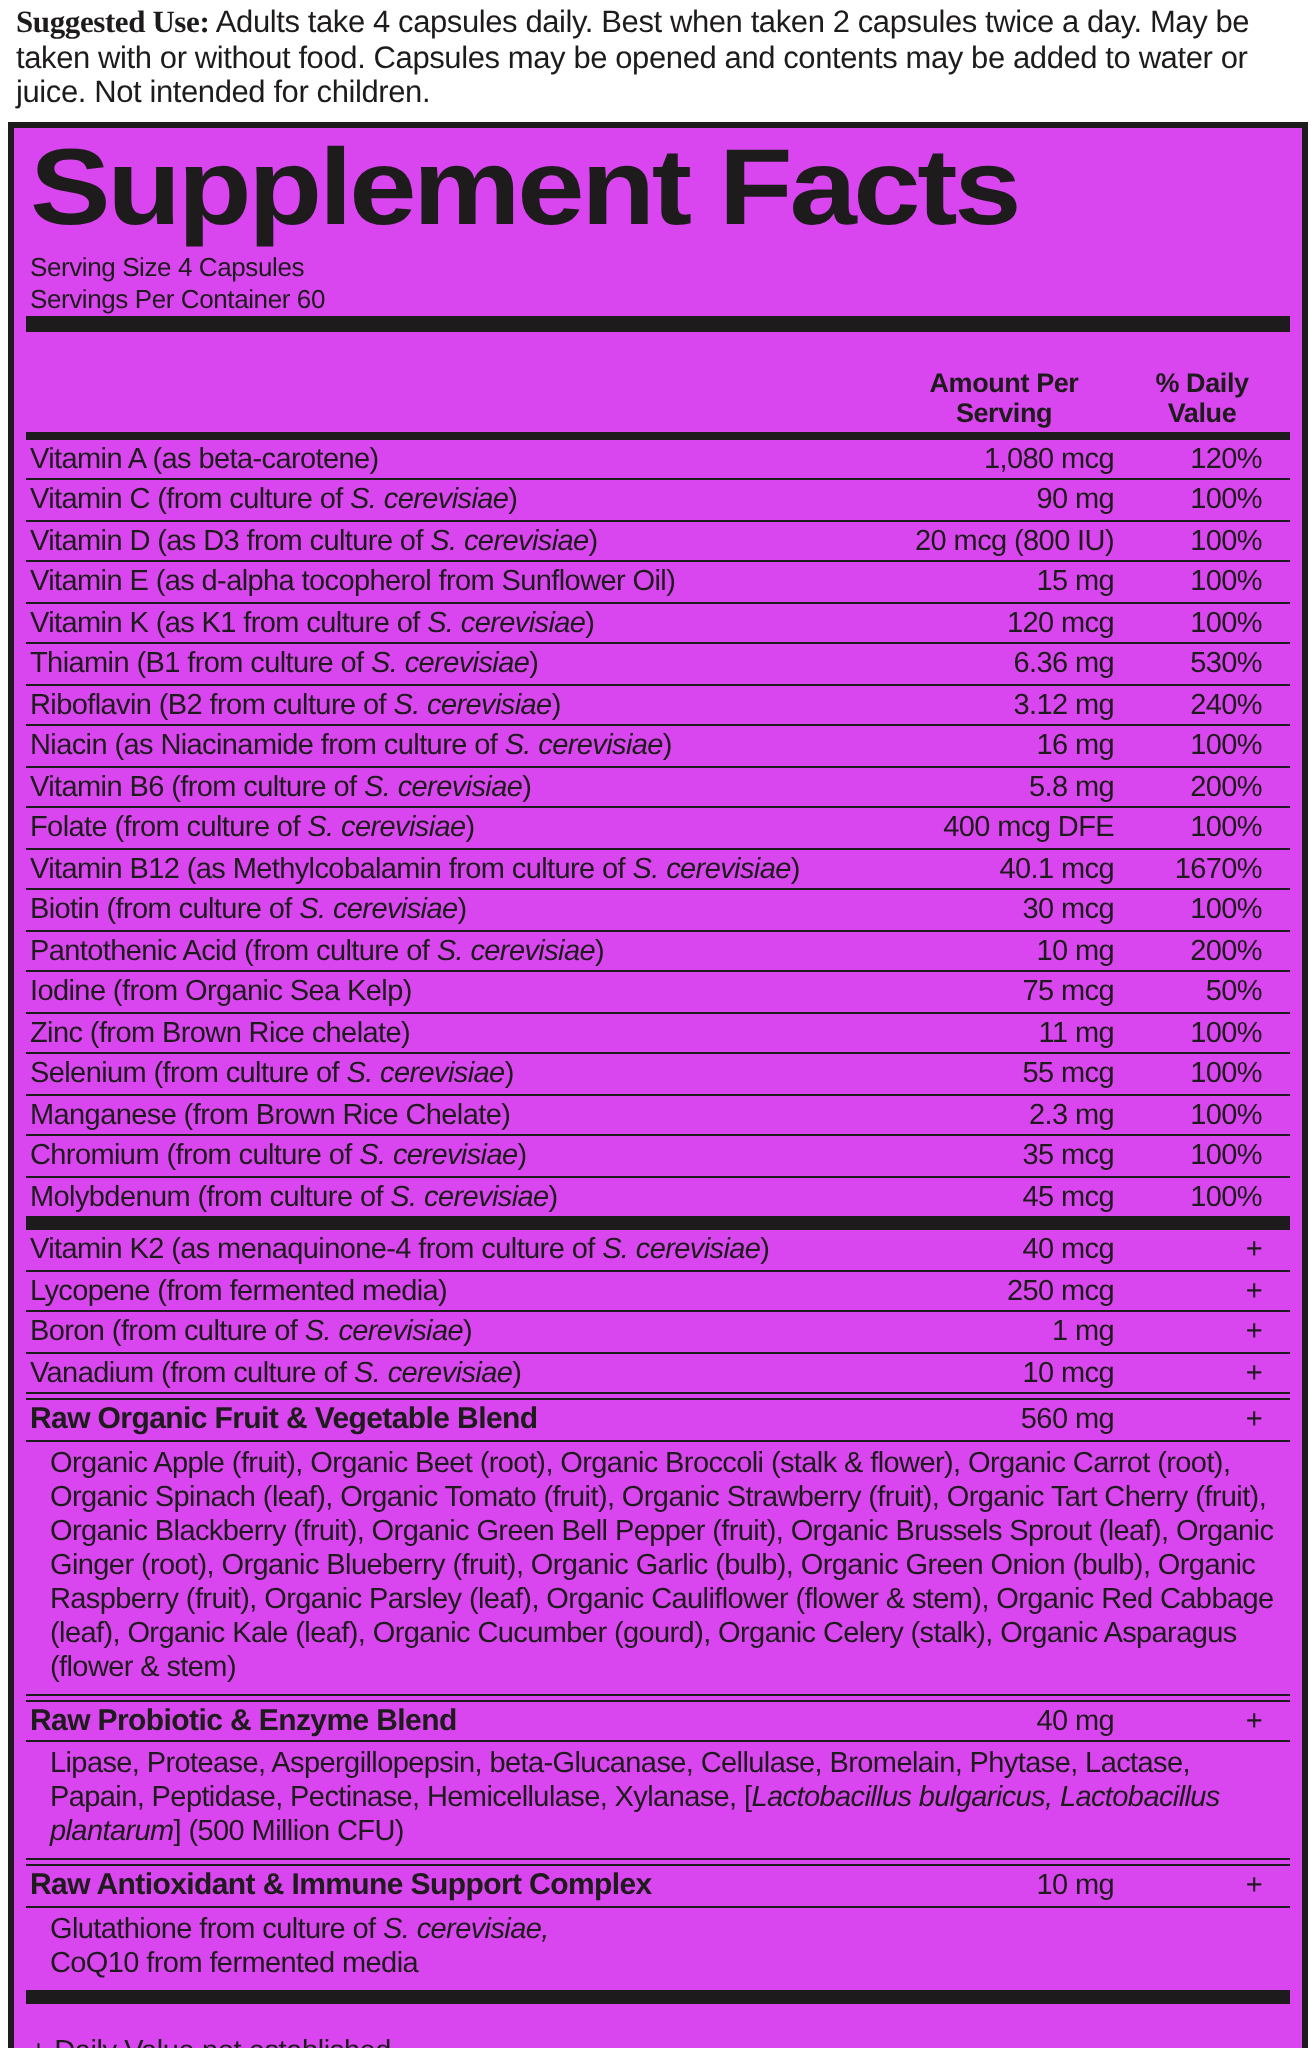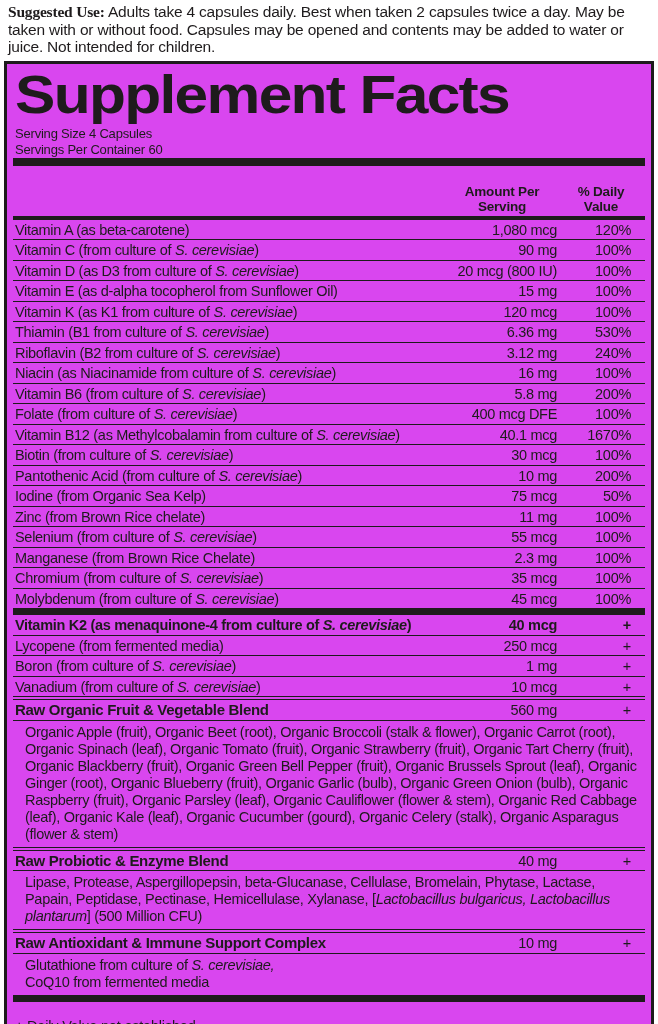--- a/index.html
+++ b/index.html
@@ -48,21 +48,21 @@
   .hcol.amt{ width:110px; }
   .hcol.dv{ width:88px;margin-top:16px; }
 
   .row{
     display:flex; align-items:flex-end;
     border-top:1.5px solid var(--ink);
     padding:2px 0 1.5px;
     font-size:14.5px; line-height:16px; letter-spacing:-0.3px;
   }
   #rows > :first-child{ border-top:none; }
-  .bar + .row{ border-top:none;font-weight:bold; }
+  .bar + .row{ border-top:none; }
   .row .name{ flex:1; padding-left:2px; white-space:nowrap; }
   .row .amount{ width:110px; text-align:right; white-space:nowrap; }
   .row .dv{ width:88px; text-align:right; padding-right:14px; white-space:nowrap; }
   .row.section-top{ border-top:4px double var(--ink); }
   .bold-row .name{ font-weight:700; font-size:15px; }
 
   .detail{
     border-top:1.5px solid var(--ink);
     padding:3px 4px 4px 12px;
     font-size:14.5px; line-height:17px; letter-spacing:-0.3px;

